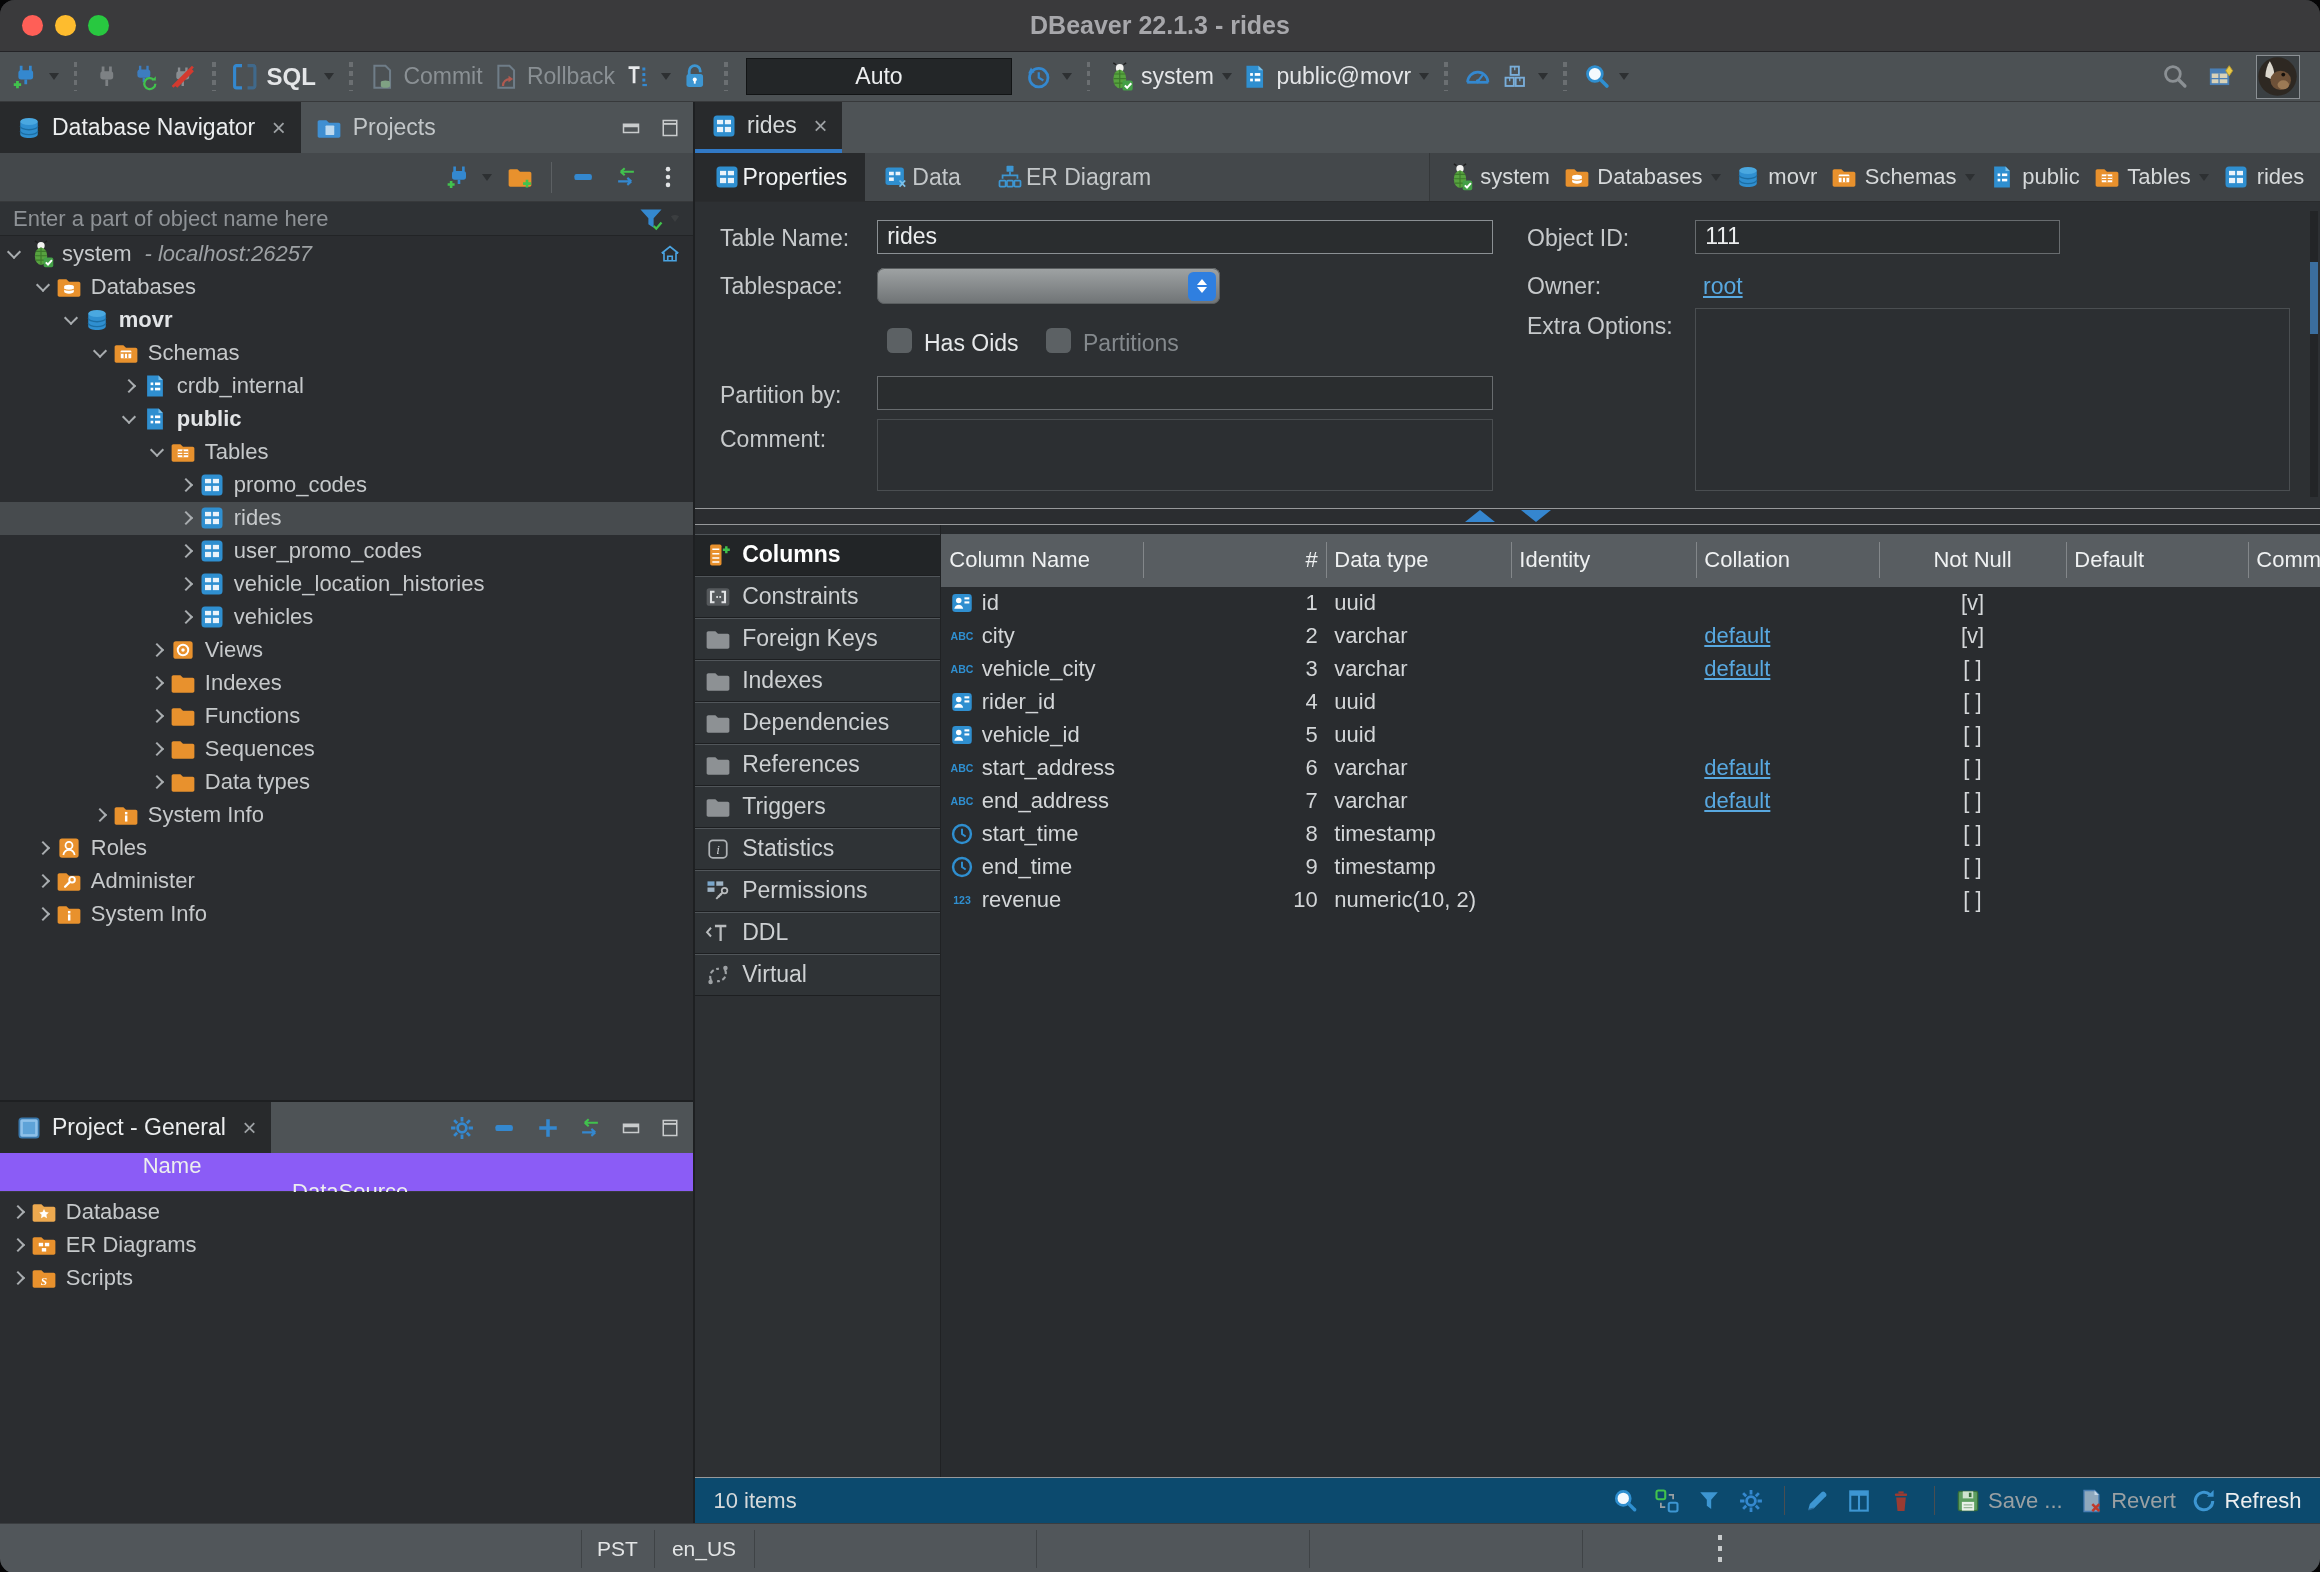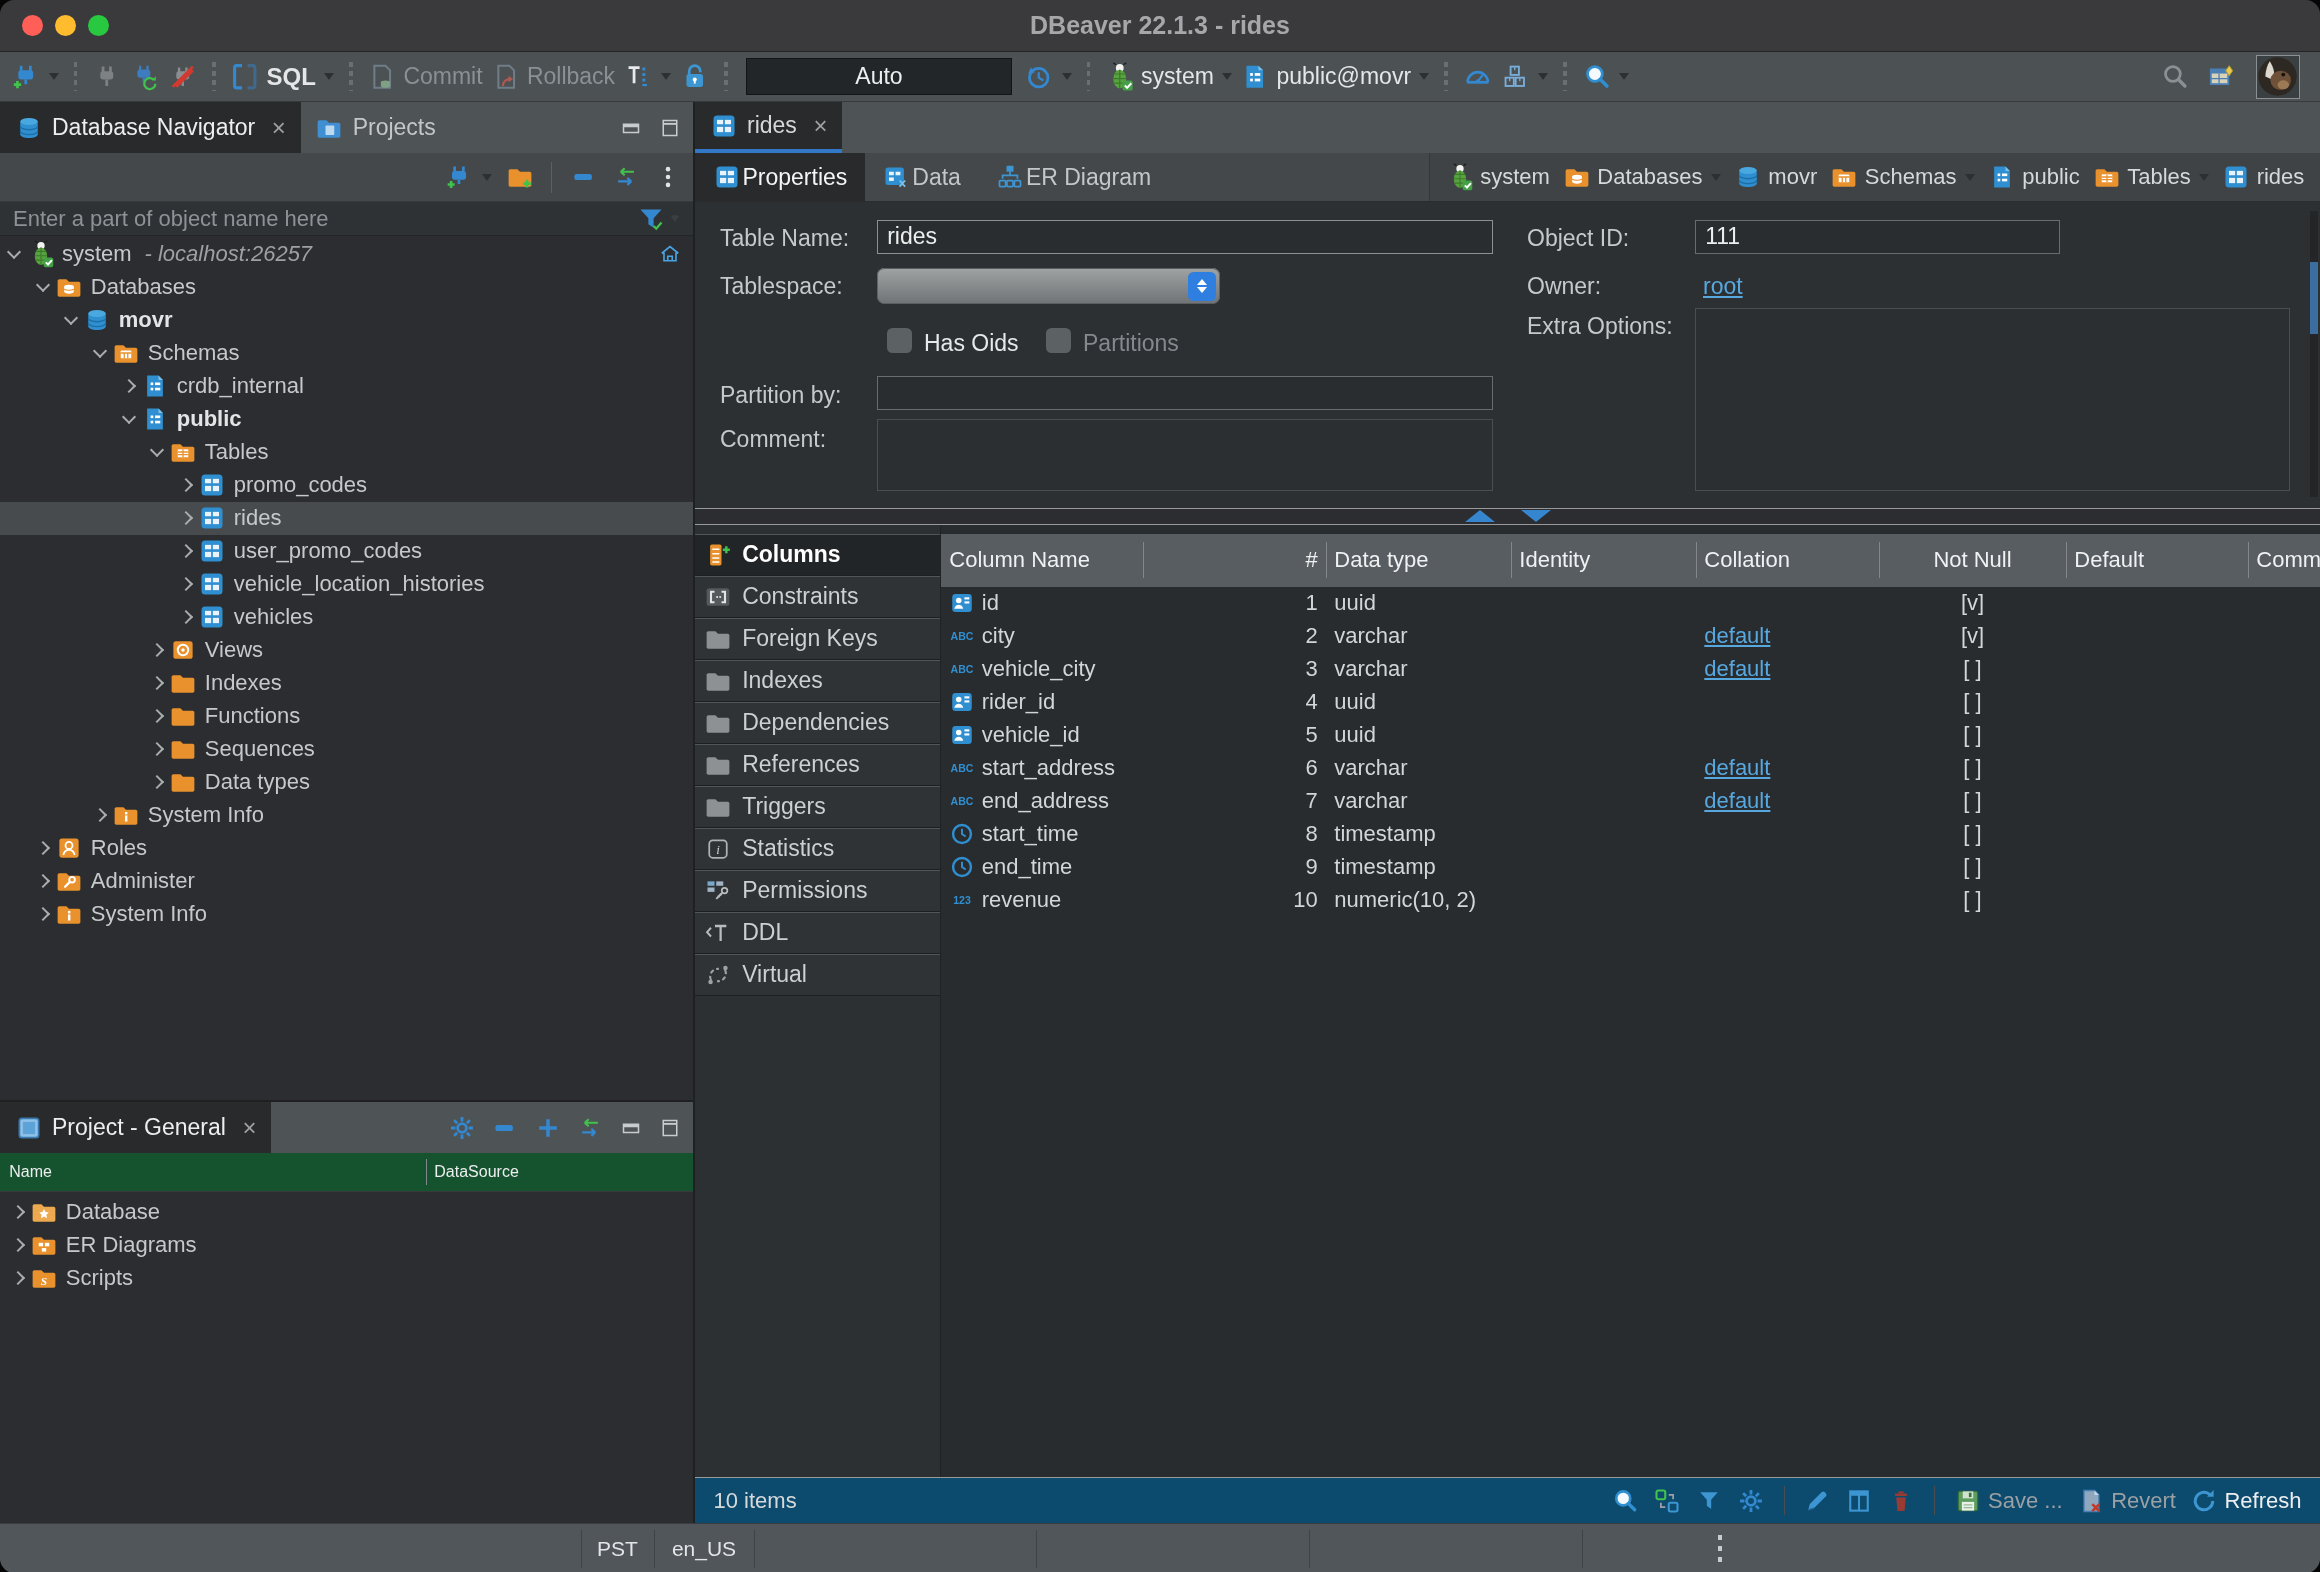--- a/index.html
+++ b/index.html
@@ -46,21 +46,21 @@
   .tree{flex:1;background:#2b2d30;overflow:hidden;font-size:22px;color:#c6c9cb;padding-top:1.8px;}
   .trow{height:33px;display:flex;align-items:center;gap:7.4px;white-space:nowrap;}
   .trow.selected{background:#474b4e;}
   .trow .bold{font-weight:bold;color:#e2e4e6;}
   .suffix{color:#9da1a4;font-style:italic;margin-left:5.5px;}
   .chev{width:10px;height:10px;border-right:2.2px solid #a9adb0;border-bottom:2.2px solid #a9adb0;flex:none;display:inline-block;}
   .chev.right{transform:rotate(-45deg);}
   .chev.down{transform:rotate(45deg);margin-top:-3.7px;}
   
   .proj-panel{flex:1;display:flex;flex-direction:column;min-height:0;}
-  .proj-header{height:39px;background:#14532d;border-bottom:0.9px solid #37393b;display:flex;align-items:center;font-size:16px;color:#eceeef;}
+  .proj-header{height:39px;background:#8b5cf6;border-bottom:0.9px solid #37393b;display:flex;align-items:center;font-size:22px;color:#eceeef;flex-direction:column;}
   .proj-header .col1{width:426px;padding-left:9.2px;}
   .proj-col-div{width:0.9px;height:70%;background:#83878a;}
   .proj-header .col2{padding-left:7.4px;text-align:center;}
   .proj-rows{flex:1;background:#2b2d30;font-size:22px;color:#c6c9cb;padding-top:3.7px;}
   
   .editor-col{flex:1;display:flex;flex-direction:column;background:#2d3033;min-width:0;}
   .ed-tabbar{height:51px;background:#4e5356;display:flex;align-items:stretch;}
   .ed-tab{display:flex;align-items:center;gap:9.2px;padding:0 14.8px;background:#282a2c;color:#d6d9da;font-size:23px;border-bottom:4.6px solid #3179c6;}
   .subtab-row{height:49px;background:#44484b;border-bottom:0.9px solid #2a2c2e;display:flex;align-items:stretch;}
   .subtab{display:flex;align-items:center;gap:2px;padding:0 17.5px;font-size:23px;color:#c3c7c9;}

